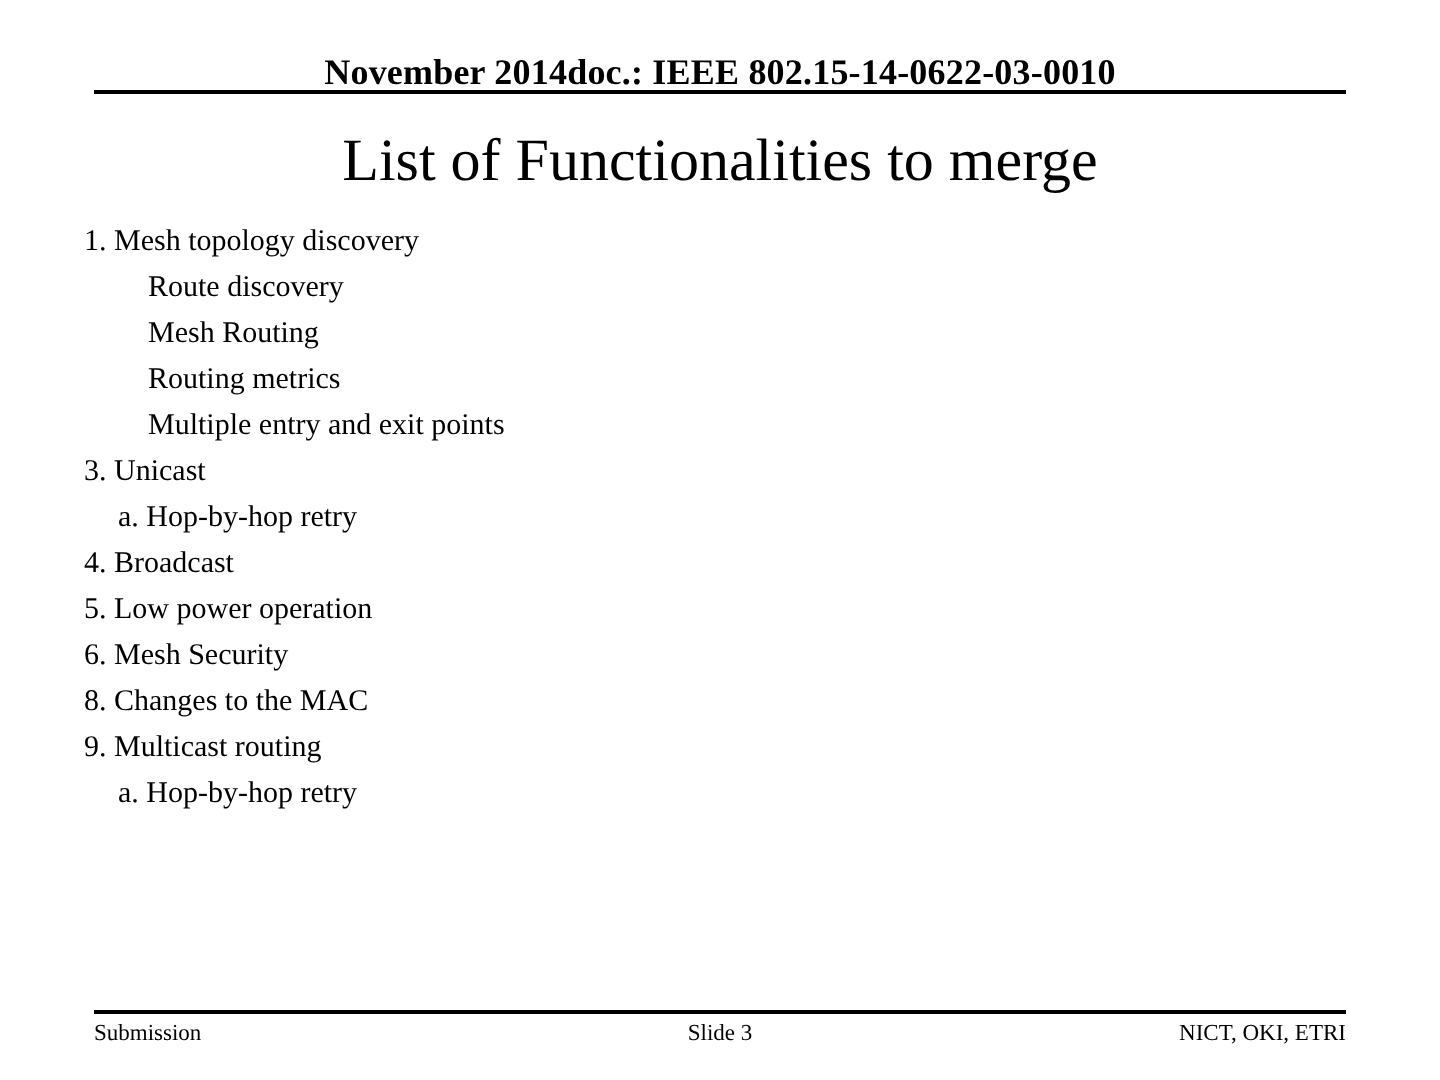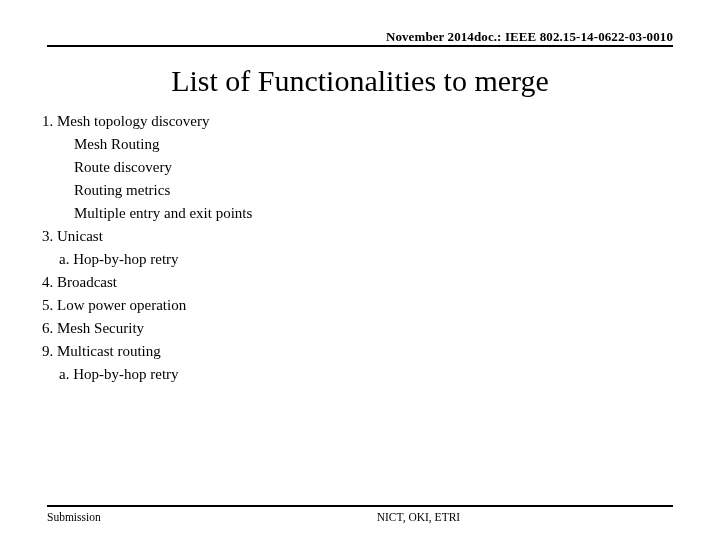--- a/index.html
+++ b/index.html
@@ -26,23 +26,23 @@
   
   .header {
     position: absolute;
     left: 47px;
     top: 29px;
     width: 626px;
     height: 20px;
   }
   .header-row {
     display: flex;
-    justify-content: flex-end;
+    justify-content: center;
     align-items: baseline;
-    font-size: 13px;
+    font-size: 18px;
     font-weight: bold;
     line-height: 15px;
     letter-spacing: 0.1px;
   }
   .header-left { white-space: nowrap; }
   .header-right { white-space: nowrap; }
   .header-rule {
     position: absolute;
     left: 47px;
     top: 45px;
@@ -131,32 +131,34 @@
       <span class="header-left">November 2014</span>
       <span class="header-right">doc.: IEEE 802.15-14-0622-03-0010</span>
     </div>
   </div>
   <div class="header-rule"></div>
 
   <div class="title">List of Functionalities to merge</div>
 
   <div class="body">
       <div class="line lvl-0-wrap">1. Mesh topology discovery</div>
+      <div class="line lvl-1">Route discovery</div>
       <div class="line lvl-1">Mesh Routing</div>
-      <div class="line lvl-1">Route discovery</div>
       <div class="line lvl-1">Routing metrics</div>
       <div class="line lvl-1">Multiple entry and exit points</div>
       <div class="line lvl-0-wrap">3. Unicast</div>
       <div class="line lvl-2">a. Hop-by-hop retry</div>
       <div class="line lvl-0-wrap">4. Broadcast</div>
       <div class="line lvl-0-wrap">5. Low power operation</div>
       <div class="line lvl-0-wrap">6. Mesh Security</div>
+      <div class="line lvl-0-wrap">8. Changes to the MAC</div>
       <div class="line lvl-0-wrap">9. Multicast routing</div>
       <div class="line lvl-2">a. Hop-by-hop retry</div>
     </div>
 
   <div class="footer-rule"></div>
   <div class="footer">
     <span class="footer-left">Submission</span>
+    <span class="footer-center">Slide 3</span>
     <span class="footer-right">NICT, OKI, ETRI</span>
   </div>
 
 </div>
 
 </body></html>

